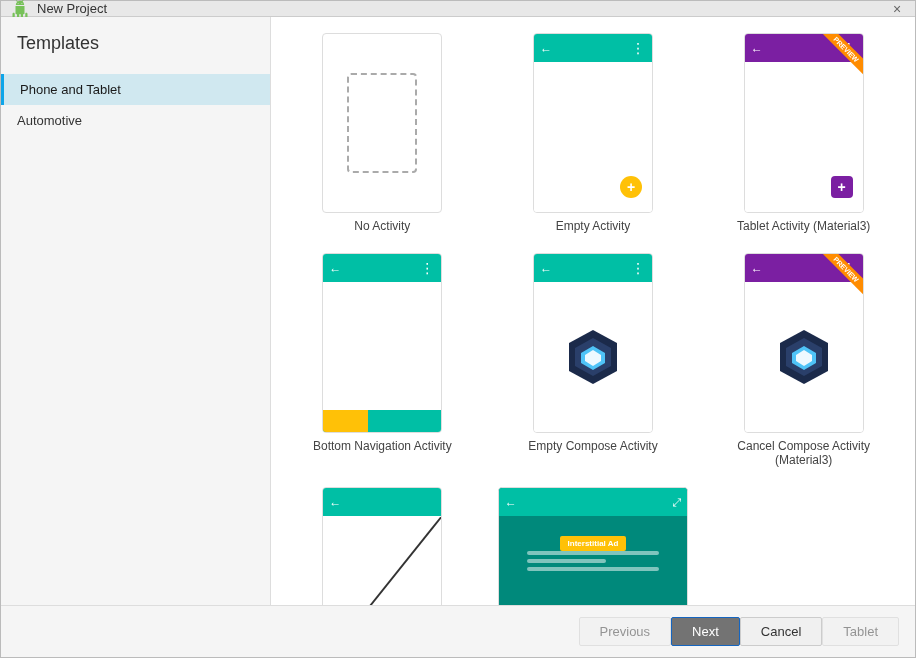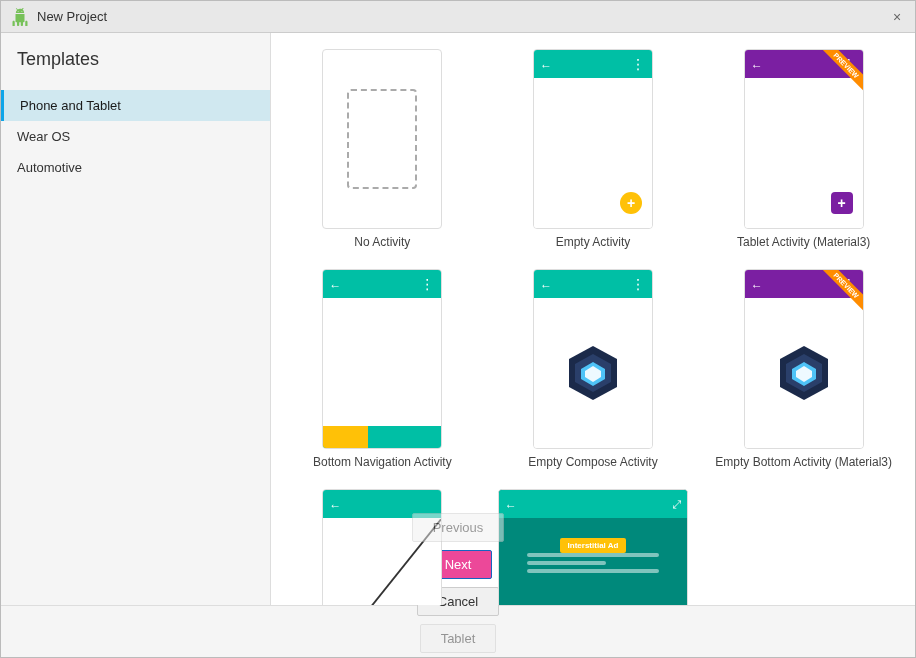--- a/index.html
+++ b/index.html
@@ -19,21 +19,21 @@
       width: 916px;
       height: 658px;
       background: #f5f5f5;
       display: flex;
       flex-direction: column;
       border: 1px solid #bbb;
       box-shadow: 2px 2px 8px rgba(0,0,0,0.3);
     }
 
     .title-bar {
-      height: 32px;
+      height: 16px;
       background: #e8e8e8;
       border-bottom: 1px solid #ccc;
       display: flex;
       align-items: center;
       justify-content: space-between;
       padding: 0 10px;
       flex-shrink: 0;
     }
 
     .title-bar-left {
@@ -343,38 +343,36 @@
       flex-shrink: 0;
     }
 
     .footer {
       height: 52px;
       background: #f5f5f5;
       border-top: 1px solid #ddd;
       display: flex;
       align-items: center;
       justify-content: flex-end;
-      padding: 4px 16px;
-      gap: 8px;
-      flex-shrink: 0;
-      flex-direction: column;
+      padding: 16px 16px;
+      flex-shrink: 0;
     }
 
     .btn {
       padding: 6px 20px;
       font-size: 13px;
       border-radius: 2px;
       cursor: pointer;
       border: 1px solid #ccc;
       background: #f0f0f0;
       color: #333;
     }
 
     .btn-primary {
-      background: #ec4899;
+      background: #737373;
       color: white;
       border-color: #1565C0;
     }
 
     .btn-disabled {
       opacity: 0.5;
       cursor: default;
     }
 
     
@@ -402,21 +400,20 @@
       <span class="title-text">New Project</span>
     </div>
     <button class="close-btn">×</button>
   </div>
 
   <div class="content-area">
 
     <div class="sidebar">
       <div class="sidebar-title">Templates</div>
       <div class="sidebar-item active">Phone and Tablet</div>
-      <div class="sidebar-item">Wear OS</div>
       <div class="sidebar-item">Automotive</div>
     </div>
 
     <div class="main-content">
       <div class="templates-grid">
 
         <div class="template-item">
           <div class="template-thumb no-activity-thumb">
             <div class="dashed-rect"></div>
           </div>
@@ -502,21 +499,21 @@
                 <svg width="52" height="58" viewBox="0 0 52 58">
                   <polygon points="26,2 50,15 50,43 26,56 2,43 2,15" fill="#1B2A4A"></polygon>
                   <polygon points="26,10 44,20 44,38 26,48 8,38 8,20" fill="#2A3F6A"></polygon>
                   <polygon points="26,18 38,25 38,35 26,42 14,35 14,25" fill="#4FC3F7"></polygon>
                   <polygon points="26,22 34,27 34,33 26,38 18,33 18,27" fill="#fff" opacity="0.9"></polygon>
                 </svg>
               </div>
             </div>
             <div class="preview-banner"></div>
           </div>
-          <span class="template-name">Empty Bottom Activity (Material3)</span>
+          <span class="template-name">Cancel Compose Activity (Material3)</span>
         </div>
 
         <div class="template-item">
           <div class="template-thumb" style="overflow:hidden;">
             <div class="phone-mockup">
               <div class="fs-header">
                 <span class="header-icon" style="color:white;">←</span>
               </div>
               <div class="phone-body" style="background:#fff; position:relative;">
                 <svg style="position:absolute;top:0;left:0;width:100%;height:100%;" viewBox="0 0 120 150">

